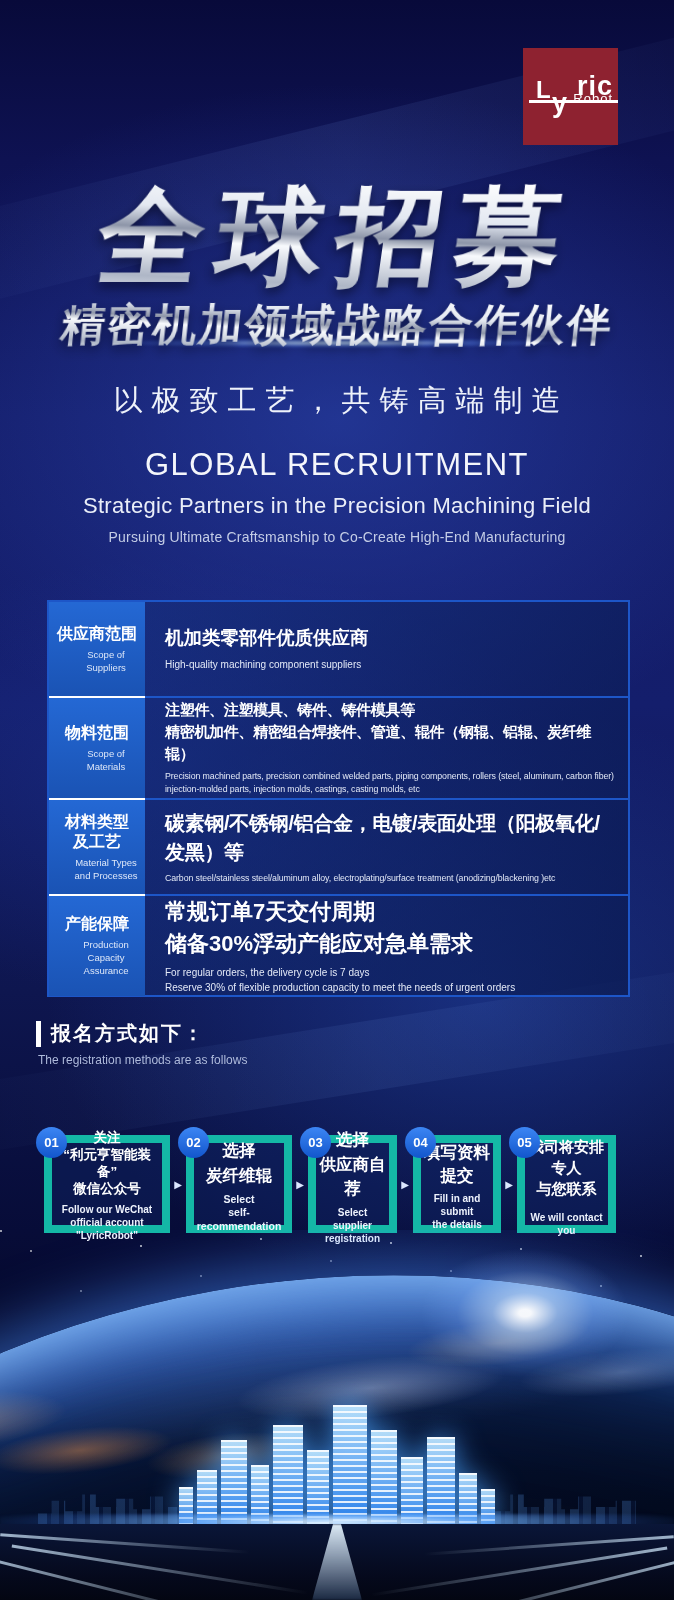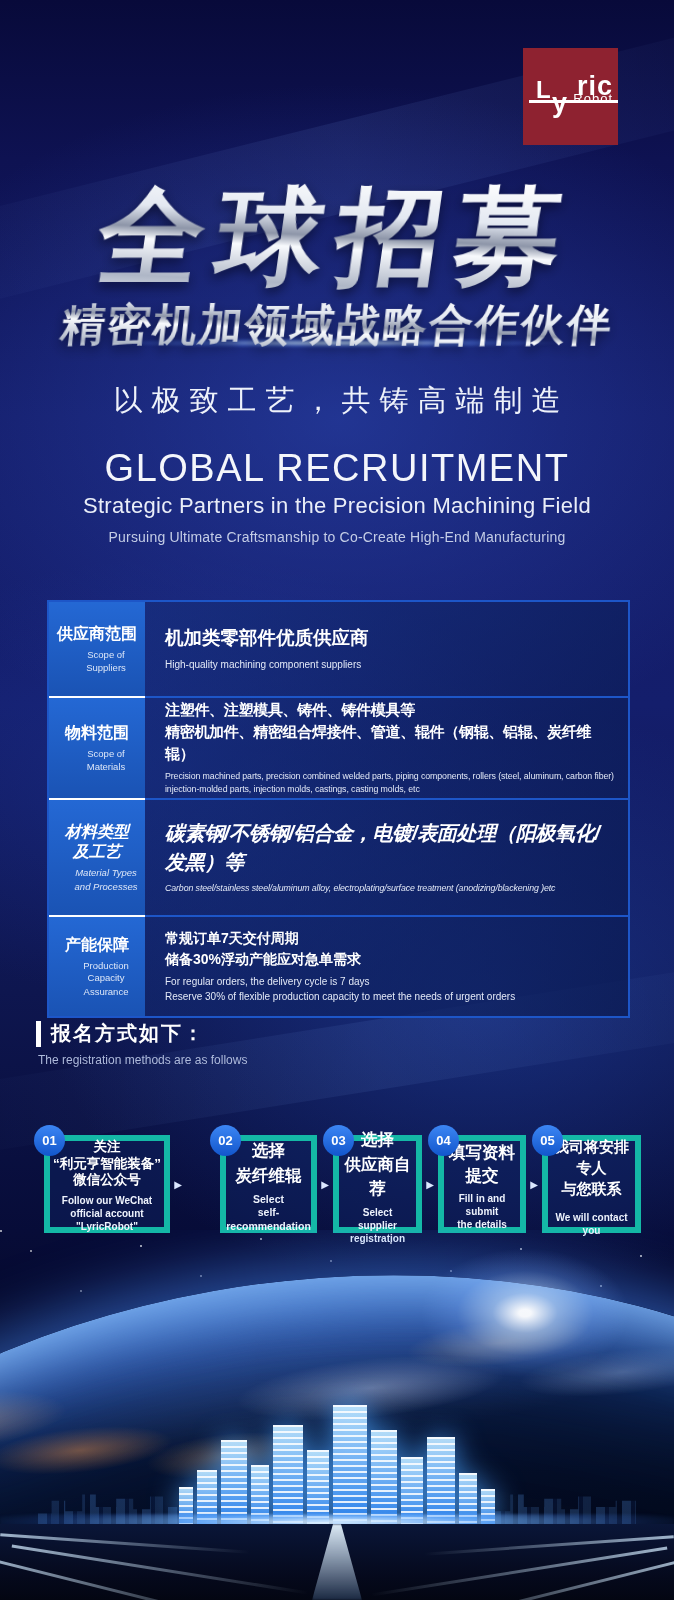--- a/index.html
+++ b/index.html
@@ -33,56 +33,56 @@
   .silver{
     background:linear-gradient(183deg,#ffffff 8%,#e3e8f1 36%,#8d95a8 50%,#f8fafd 58%,#aeb6c6 82%,#eef1f7 100%);
     -webkit-background-clip:text;background-clip:text;color:transparent;
     filter:drop-shadow(0 5px 6px rgba(0,0,10,0.5));
   }
   .title-cn{top:178px;font-size:106px;font-weight:900;letter-spacing:13px;transform:skewX(-8deg);line-height:1.1;}
   .title-flare{top:338px;left:117px;width:440px;height:10px;border-radius:50%;filter:blur(1px);
     background:radial-gradient(ellipse at 50% 50%,rgba(200,228,255,0.95),rgba(96,146,255,0.35) 45%,transparent 75%);}
   .subtitle-cn{top:299px;font-size:44px;font-weight:900;letter-spacing:2px;transform:skewX(-6deg);line-height:1.2;}
   .tagline-cn{top:381px;font-size:29px;font-weight:400;color:#eef2fa;letter-spacing:9px;text-indent:9px;}
-  .title-en{top:447px;font-size:38px;font-weight:500;color:#f4f6fb;letter-spacing:1.5px;}
+  .title-en{top:447px;font-size:31px;font-weight:500;color:#f4f6fb;letter-spacing:1.5px;}
   .subtitle-en{top:493px;font-size:22px;font-weight:400;color:#eaeef8;letter-spacing:0.3px;}
   .tagline-en{top:529px;font-size:14px;font-weight:400;color:#c4cde6;letter-spacing:0.2px;}
 
   
   .info-table{left:47px;top:600px;width:583px;border:2px solid #1d56c8;box-sizing:border-box;
     background:linear-gradient(115deg,rgba(24,52,135,0.55),rgba(10,26,82,0.72));}
   .trow{display:grid;grid-template-columns:96px 1fr;box-sizing:border-box;}
-  .r1{height:96px;} .r2{height:102px;} .r3{height:117px;font-style:italic;} .r4{height:99px;}
+  .r1{height:96px;} .r2{height:102px;} .r3{height:96px;} .r4{height:99px;}
   .tlabel{background:linear-gradient(180deg,#2468d4,#1a53b4);display:flex;flex-direction:column;
     justify-content:center;align-items:center;text-align:center;border-bottom:2px solid #ffffff;box-sizing:border-box;padding:0 4px;}
   .tcontent{display:flex;flex-direction:column;justify-content:center;padding:0 14px 0 20px;
     border-bottom:2px solid #1d56c8;box-sizing:border-box;}
   .trow:last-child .tlabel,.trow:last-child .tcontent{border-bottom:none;}
   .tlabel-cn span{display:block;font-size:16px;font-weight:800;color:#fff;line-height:1.25;}
   .tlabel-en span{display:block;font-size:9.5px;color:#dde7f8;line-height:1.3;margin-top:1px;margin-left:18px;}
   .tlabel-en{margin-top:4px;}
   .tcn span{display:block;font-size:18.5px;font-weight:800;color:#fff;line-height:1.45;}
   .r2 .tcn span{font-size:15px;letter-spacing:-0.3px;}
   .r3 .tcn span{font-size:20px;letter-spacing:-0.3px;}
-  .r4 .tcn span{font-size:14px;}
+  .r4 .tcn span{font-size:22px;}
   .ten{margin-top:5px;}
   .ten span{display:block;font-size:10px;font-weight:300;color:#e3e9f7;line-height:1.55;}
   .r2 .ten span,.r3 .ten span{font-size:8.8px;letter-spacing:-0.1px;}
 
   
   .reg-head{left:36px;top:1020px;display:flex;align-items:center;}
   .reg-bar{width:5px;height:26px;background:#fff;margin-right:10px;}
   .reg-title{font-size:20px;font-weight:800;color:#fff;letter-spacing:2px;}
   .reg-sub{left:38px;top:1053px;font-size:12px;color:#aebadb;}
 
   
   .steps{left:44px;top:1135px;height:98px;display:flex;align-items:stretch;}
-  .step-card{position:relative;border:6px solid #14b8a6;background:rgba(14,34,96,0.50);box-sizing:border-box;
+  .step-card{position:relative;border:8px solid #14b8a6;background:rgba(14,34,96,0.50);box-sizing:border-box;
     display:flex;flex-direction:column;justify-content:center;align-items:center;text-align:center;padding:10px 3px 6px 3px;}
-  .c1{width:126px;} .c2{width:97px;margin-left:34px;} .c3{width:89px;} .c4{width:88px;} .c5{width:99px;}
+  .c1{width:126px;} .c2{width:106px;} .c3{width:89px;} .c4{width:88px;} .c5{width:99px;}
   .badge{position:absolute;left:-16px;top:-16px;width:31px;height:31px;border-radius:50%;
     background:linear-gradient(180deg,#3c86f4,#1256cc);display:flex;align-items:center;justify-content:center;
     font-size:13px;font-weight:800;color:#fff;}
   .step-cn span{display:block;font-weight:800;color:#fff;line-height:1.3;}
   .c1 .step-cn span{font-size:13.5px;line-height:1.25;}
   .c2 .step-cn span,.c3 .step-cn span{font-size:16.5px;line-height:1.5;}
   .c4 .step-cn span{font-size:16.5px;line-height:1.4;}
   .c5 .step-cn span{font-size:15px;line-height:1.4;}
   .step-en{margin-top:5px;}
   .step-en span{display:block;font-size:10px;font-weight:700;color:#eef3fd;line-height:1.3;}

